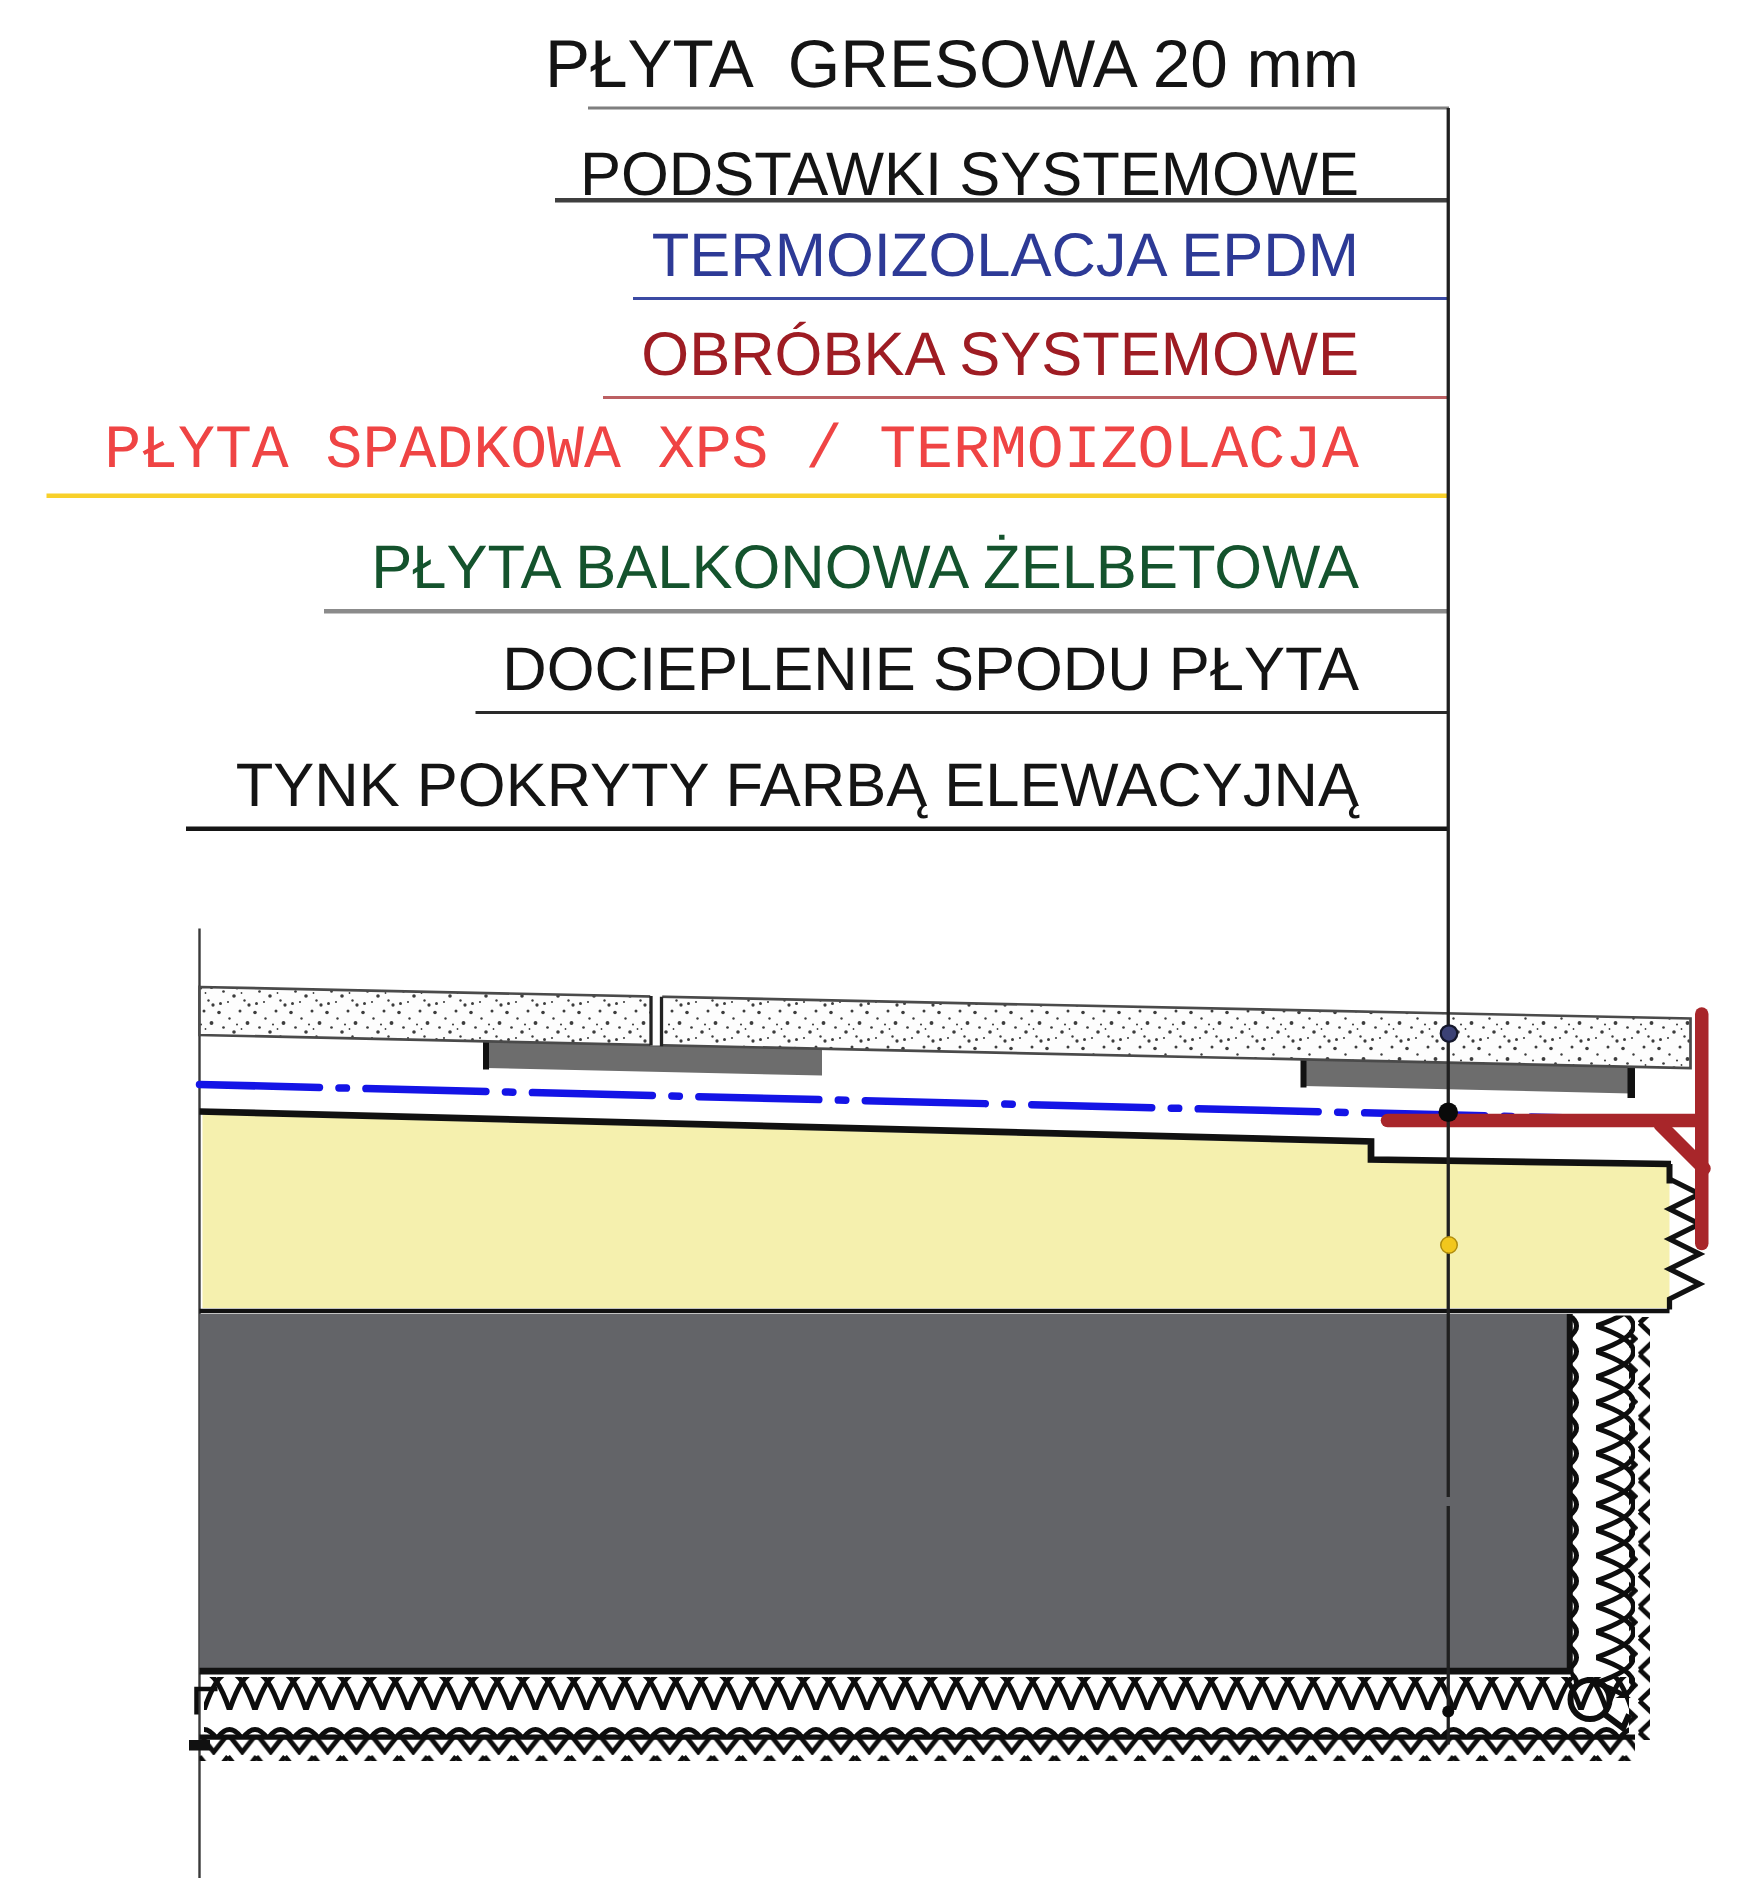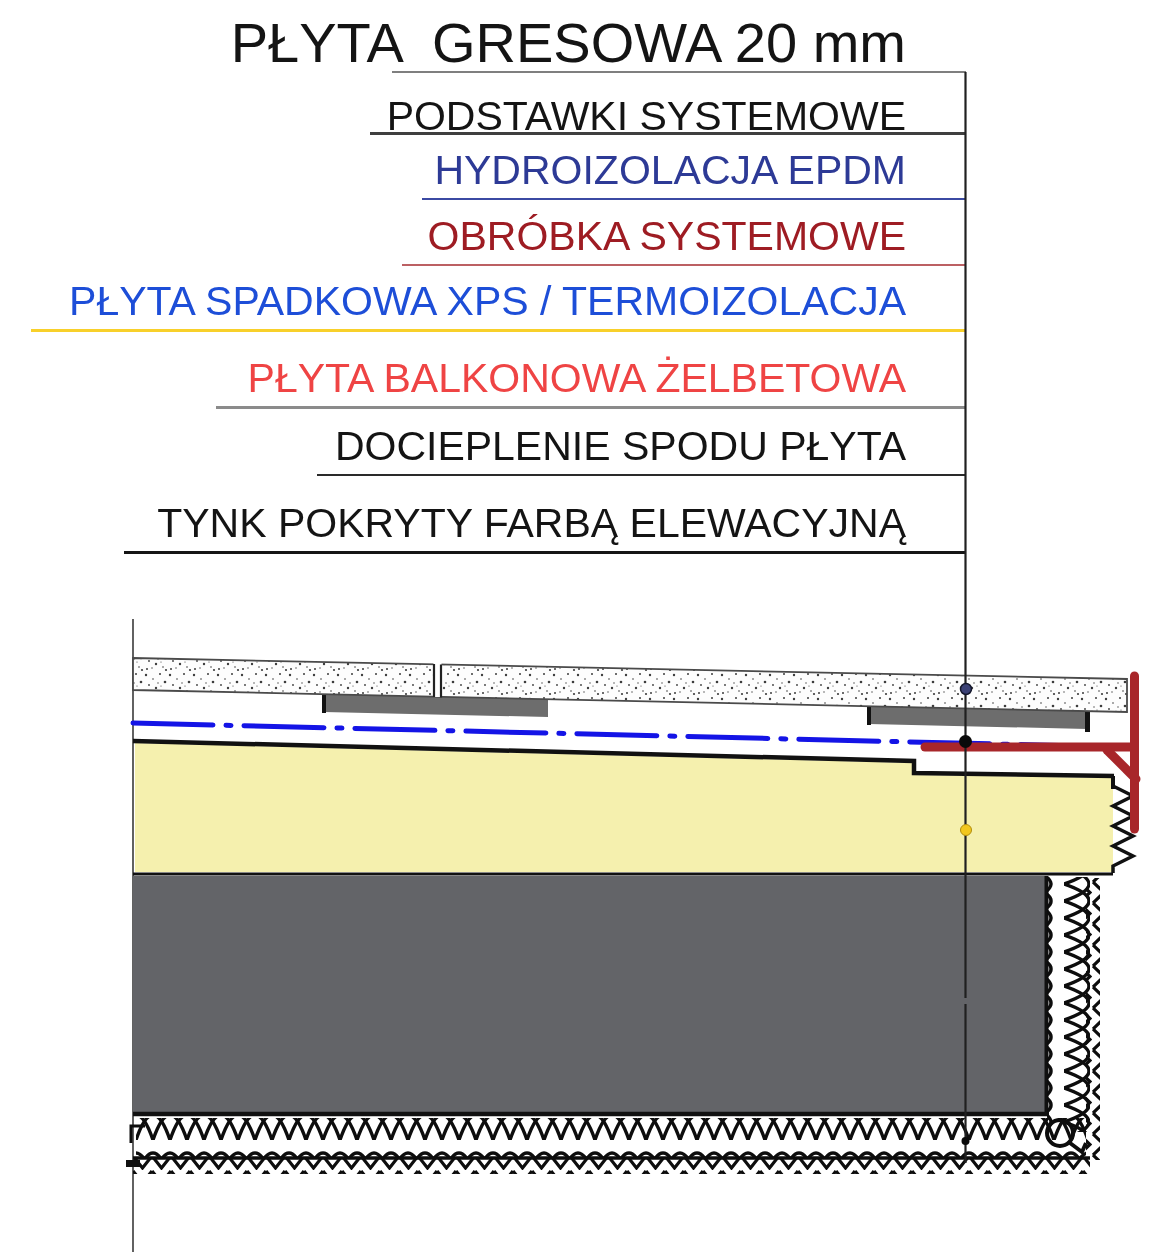--- a/index.html
+++ b/index.html
@@ -8,26 +8,26 @@
   .legend-label{position:absolute;right:262px;line-height:41px;font-size:41px;
                 white-space:pre;letter-spacing:0px;color:#111;}
   .legend-uline{position:absolute;height:2px;background:#555;}
   #drawing-svg{position:absolute;left:0;top:0;}
 </style>
 </head>
 <body>
 
 <div id="canvas">
 
-  <div class="legend-label" style="top: 20px; font-size: 56px; line-height: 45px; color: rgb(20, 20, 20);">PŁYTA  GRESOWA 20 mm</div>
+  <div class="legend-label" style="top: 20px; font-size: 45px; line-height: 45px; color: rgb(20, 20, 20);">PŁYTA  GRESOWA 20 mm</div>
   <div class="legend-label" style="top: 96px; color: rgb(20, 20, 20);">PODSTAWKI SYSTEMOWE</div>
-  <div class="legend-label" style="top: 150px; color: rgb(45, 58, 150);">HYDROIZOLACJA EPDM</div>
+  <div class="legend-label" style="top: 150px; color: rgb(45, 58, 150);">TERMOIZOLACJA EPDM</div>
   <div class="legend-label" style="top: 216px; color: rgb(158, 28, 35);">OBRÓBKA SYSTEMOWE</div>
-  <div class="legend-label" style="top: 281px; color: #1d4ed8;">PŁYTA SPADKOWA XPS / TERMOIZOLACJA</div>
-  <div class="legend-label" style="top: 358px; color: #ef4444;">PŁYTA BALKONOWA ŻELBETOWA</div>
+  <div class="legend-label" style="top: 281px; color: #ef4444; font-family: Liberation Mono, monospace;">PŁYTA SPADKOWA XPS / TERMOIZOLACJA</div>
+  <div class="legend-label" style="top: 358px; color: #14532d;">PŁYTA BALKONOWA ŻELBETOWA</div>
   <div class="legend-label" style="top: 426px; color: rgb(20, 20, 20);">DOCIEPLENIE SPODU PŁYTA</div>
   <div class="legend-label" style="top: 503px; color: rgb(20, 20, 20);">TYNK POKRYTY FARBĄ ELEWACYJNĄ</div>
 
   <div class="legend-uline" style="top: 71px; left: 392px; width: 574px; height: 2px; background-color: rgb(127, 127, 127);"></div>
   <div class="legend-uline" style="top: 132px; left: 370px; width: 596px; height: 3px; background-color: rgb(63, 63, 63);"></div>
   <div class="legend-uline" style="top: 198px; left: 422px; width: 544px; height: 2px; background-color: rgb(59, 74, 163);"></div>
   <div class="legend-uline" style="top: 264px; left: 402px; width: 564px; height: 2px; background-color: rgb(188, 96, 99);"></div>
   <div class="legend-uline" style="top: 329px; left: 31px; width: 935px; height: 3px; background-color: rgb(248, 208, 42);"></div>
   <div class="legend-uline" style="top: 406px; left: 216px; width: 750px; height: 3px; background-color: rgb(139, 139, 139);"></div>
   <div class="legend-uline" style="top: 474px; left: 317px; width: 649px; height: 2px; background-color: rgb(42, 42, 42);"></div>

